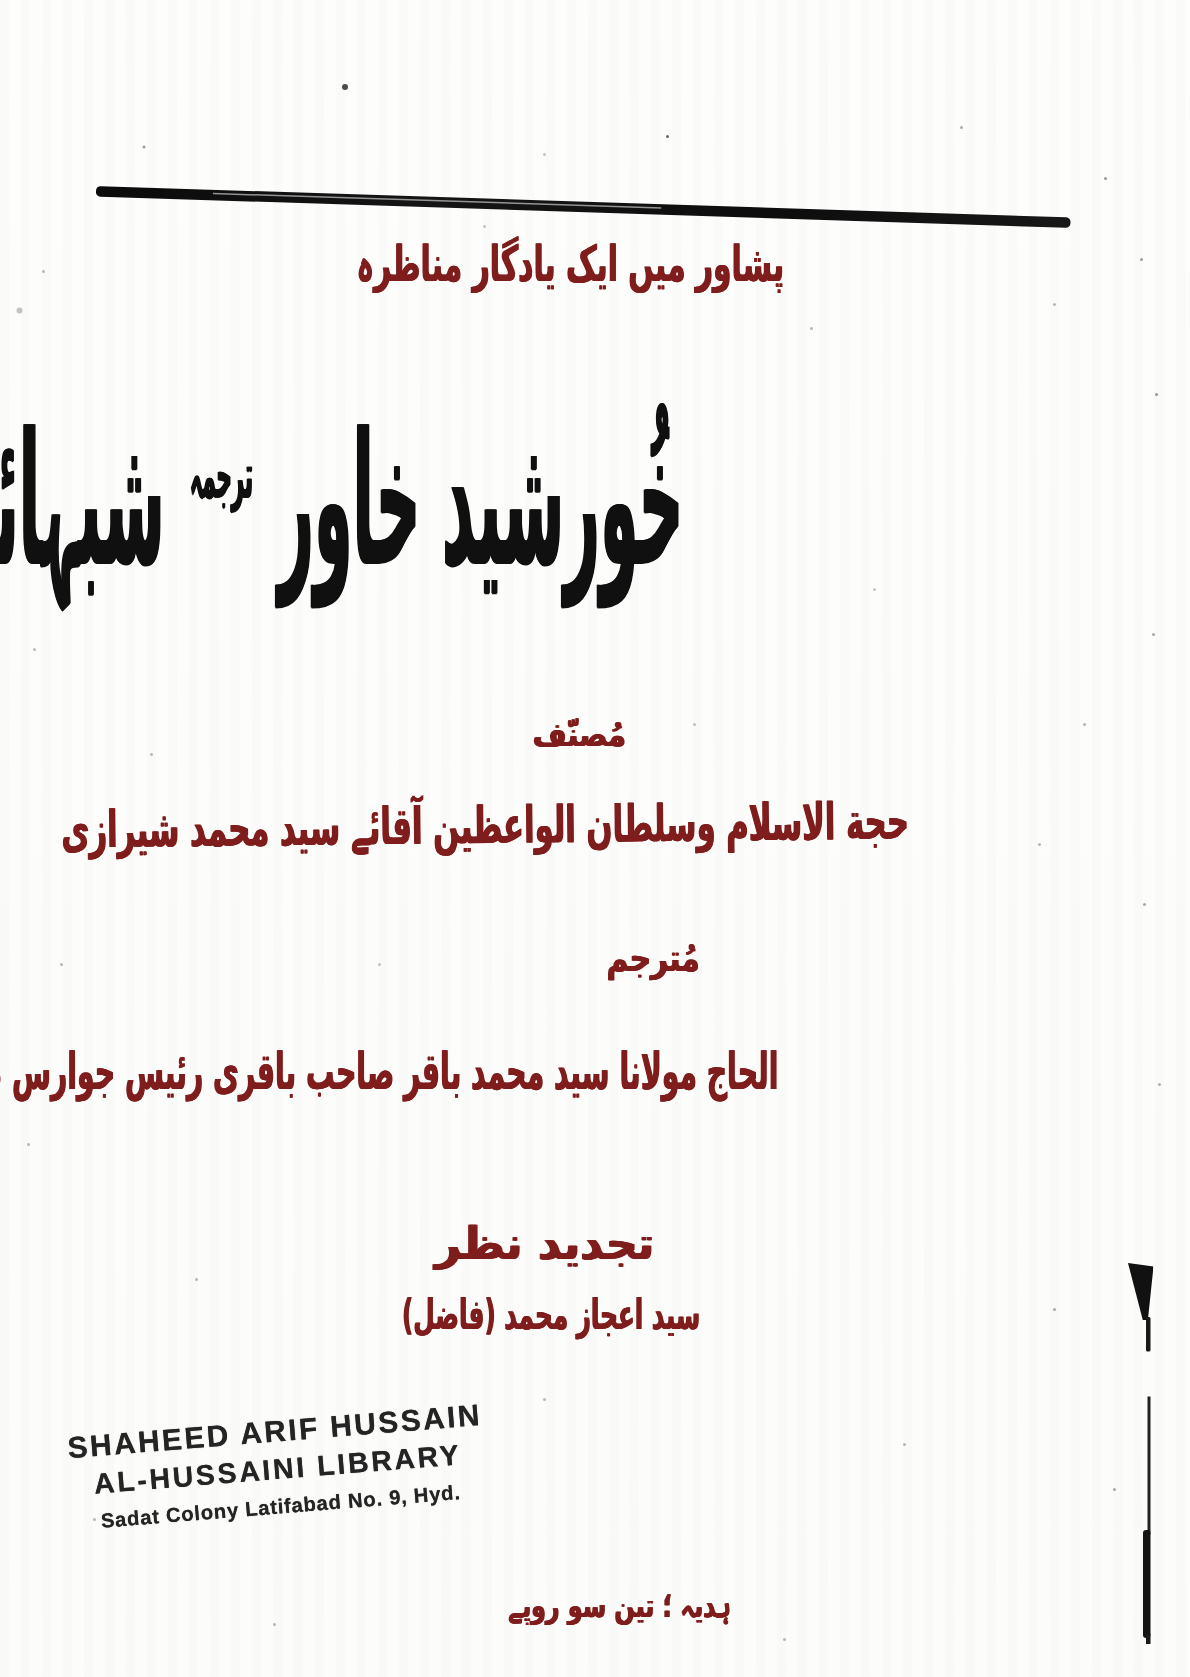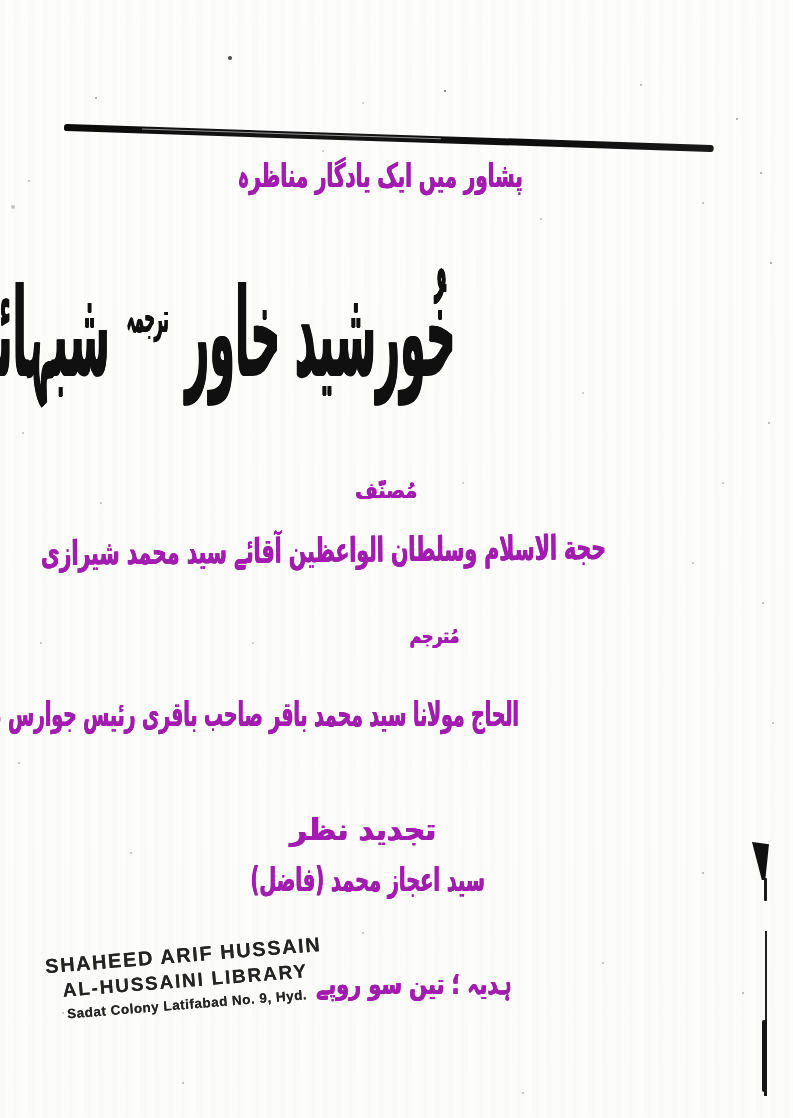--- a/index.html
+++ b/index.html
@@ -62,39 +62,39 @@
     border-radius:3px;
     transform:rotate(1.85deg);transform-origin:left center;
   }
   .top-rule::after{
     content:"";position:absolute;left:12%;right:42%;top:2px;height:1px;
     background:rgba(255,255,255,.55);
   }
   
   .line{
     position:absolute;left:0;right:0;text-align:center;direction:rtl;
-    white-space:nowrap;color:#a21caf;
+    white-space:nowrap;color:#7f1d1d;
   }
   .line > .fit{display:inline-block;transform-origin:center top;white-space:nowrap;}
   .urdu{font-family:"DejaVu Sans",sans-serif;font-weight:bold;}
   .ink{text-shadow:0.6px 0 0 currentColor,-0.6px 0 0 currentColor;}
   .ink-heavy{text-shadow:1px 0 0 currentColor,-1px 0 0 currentColor,0 0.5px 0 currentColor;}
 
   .subtitle{top:156px;right:32px;font-size:33px;}
   .main-title{top:262px;right:18px;font-size:84px;color:#101010;}
   .main-title .small-word{
     display:inline-block;font-size:0.34em;position:relative;top:-1.05em;margin:0 .18em;
   }
   .author-label{top:478px;right:20px;font-size:22px;text-align:center;}
   .author-name{top:530px;left:14px;font-size:34px;}
-  .translator-label{top:624px;left:77px;font-size:20px;}
+  .translator-label{top:624px;left:77px;font-size:25px;}
   .translator-name{top:694px;right:12px;font-size:34px;}
   .revision-label{top:812px;right:66px;font-size:30px;}
-  .revision-name{top:860px;right:58px;font-size:33px;}
-  .price-note{top:967px;right:10px;font-size:29px;margin-left:44px;}
+  .revision-name{top:860px;right:58px;font-size:28px;}
+  .price-note{top:1058px;right:10px;font-size:22px;margin-left:44px;}
 
   
   .stamp{
     position:absolute;left:34px;top:944px;width:302px;
     transform:rotate(-4.6deg);transform-origin:center center;
     text-align:center;color:#242424;
     font-family:"Liberation Sans",sans-serif;font-weight:700;
     text-shadow:0 0 .5px #3a3a3a;
   }
   .stamp .s1{font-size:20px;letter-spacing:1.6px;}

